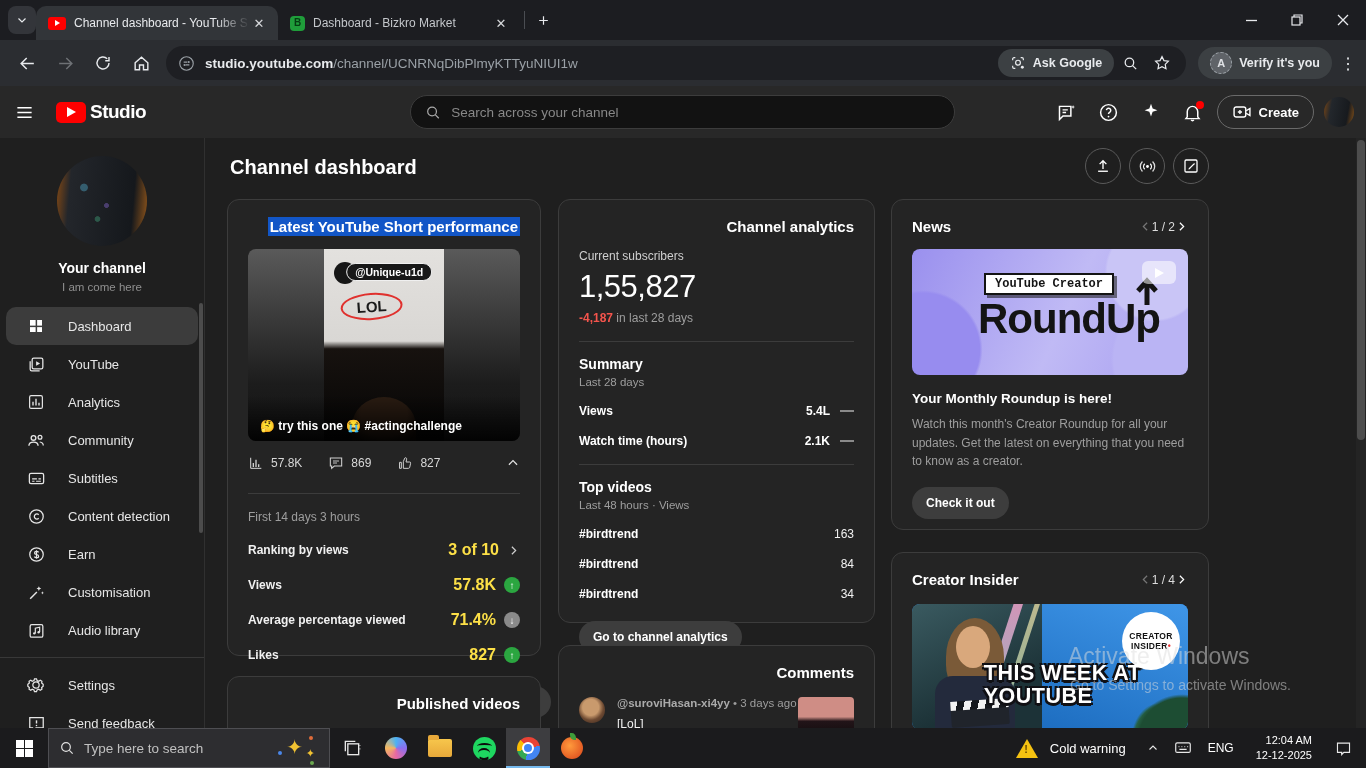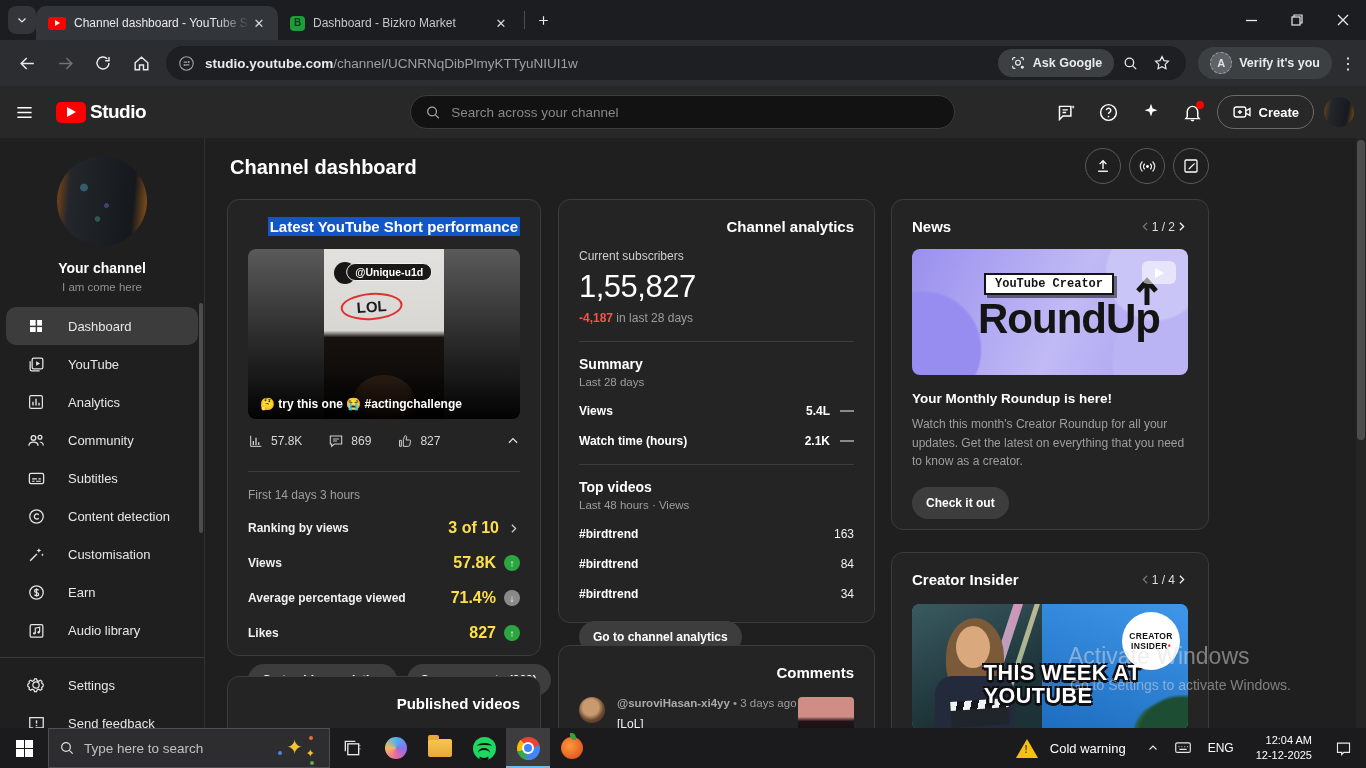--- a/index.html
+++ b/index.html
@@ -76,21 +76,21 @@
   .pagetitle { position:absolute; left:24px; top:18px; font-size:20px; font-weight:bold; }
   .pactions { position:absolute; top:10px; right:147px; display:flex; gap:8px; }
   .pact { width:36px; height:36px; border:1px solid #5a5a5a; border-radius:50%; display:flex; align-items:center; justify-content:center; }
 
   .card { position:absolute; background:#242424; border:1px solid #3c3c3c; border-radius:12px; padding:18px 20px; }
   .card h3 { font-size:15px; font-weight:bold;text-align:right; }
 
   
   .c-short { left:21px; top:61px; width:314px; height:457px; }
   .hl { background:#1256c7; padding:1px 2px; }
-  .thumb { margin-top:14px; height:170px; border-radius:8px; position:relative; overflow:hidden; background:linear-gradient(180deg,#5a5a5a,#1c1c1c 70%,#141414); }
+  .thumb { margin-top:14px; height:192px; border-radius:8px; position:relative; overflow:hidden; background:linear-gradient(180deg,#5a5a5a,#1c1c1c 70%,#141414); }
   .th-c { position:absolute; left:28%; width:44%; top:0; bottom:0; background:linear-gradient(180deg,#e3e1de 0%,#d9d7d4 48%,#17120f 52%,#050505 100%); }
   .th-badge { position:absolute; left:50%; transform:translateX(-44%); top:14px; background:#181818; border:1.5px solid #f0f0f0; border-radius:12px; color:#fff; font-size:10.5px; font-weight:bold; padding:2px 8px; white-space:nowrap; }
   .th-dot { position:absolute; left:8%; top:13px; width:22px; height:22px; border-radius:50%; background:#161616; }
   .th-lol { position:absolute; left:50%; transform:translateX(-70%) rotate(-4deg); top:44px; color:#1a1a1a; font-size:15px; font-weight:bold; border:2.5px solid #e0312e; border-radius:50%; padding:3px 14px; }
   .th-face { position:absolute; left:50%; transform:translateX(-50%); bottom:-14px; width:64px; height:58px; border-radius:50% 50% 0 0; background:radial-gradient(circle at 50% 30%,#2a1c12 0 45%,#120b06 70%); }
   .th-grad { position:absolute; left:0; right:0; bottom:0; height:46px; background:linear-gradient(transparent,rgba(0,0,0,.88)); }
   .th-title { position:absolute; left:12px; bottom:8px; font-size:12px; font-weight:bold; color:#fff; }
   .srow { display:flex; align-items:center; margin-top:14px; color:#cfcfcf; }
   .srow .sv { font-size:12px; color:#d7d7d7; margin-left:7px; }
   .srow .gap { width:26px; }
@@ -430,35 +430,35 @@
               <svg width="19" height="19" viewBox="0 0 24 24">
                 <circle cx="12" cy="12" r="8.5" fill="none" stroke="#e6e6e6" stroke-width="1.6"></circle>
                 <path d="M14.8 9.8a3.2 3.2 0 1 0 0 4.4" fill="none" stroke="#e6e6e6" stroke-width="1.6"></path>
               </svg>
             </span>
           <span class="lbl">Content detection</span>
         </div>
         <div class="sb-item">
           <span class="sb-ic">
               <svg width="19" height="19" viewBox="0 0 24 24">
+                <circle cx="12" cy="12" r="8.5" fill="none" stroke="#e6e6e6" stroke-width="1.6"></circle>
+                <path d="M14.6 9.3c-.5-.9-1.5-1.3-2.6-1.3-1.4 0-2.5.8-2.5 2s1 1.7 2.5 2c1.6.3 2.7.8 2.7 2.1s-1.2 2-2.7 2c-1.2 0-2.2-.5-2.7-1.4M12 6.5v11" fill="none" stroke="#e6e6e6" stroke-width="1.5"></path>
+              </svg>
+            </span>
+          <span class="lbl">Earn</span>
+        </div>
+        <div class="sb-item">
+          <span class="sb-ic">
+              <svg width="19" height="19" viewBox="0 0 24 24">
                 <path d="M4 20l8.5-8.5" stroke="#e6e6e6" stroke-width="1.8"></path>
                 <path d="M15 4l.9 2.1L18 7l-2.1.9L15 10l-.9-2.1L12 7l2.1-.9z" fill="#e6e6e6"></path>
                 <path d="M19.5 10.5l.6 1.4 1.4.6-1.4.6-.6 1.4-.6-1.4-1.4-.6 1.4-.6z" fill="#e6e6e6"></path>
               </svg>
             </span>
           <span class="lbl">Customisation</span>
-        </div>
-        <div class="sb-item">
-          <span class="sb-ic">
-              <svg width="19" height="19" viewBox="0 0 24 24">
-                <circle cx="12" cy="12" r="8.5" fill="none" stroke="#e6e6e6" stroke-width="1.6"></circle>
-                <path d="M14.6 9.3c-.5-.9-1.5-1.3-2.6-1.3-1.4 0-2.5.8-2.5 2s1 1.7 2.5 2c1.6.3 2.7.8 2.7 2.1s-1.2 2-2.7 2c-1.2 0-2.2-.5-2.7-1.4M12 6.5v11" fill="none" stroke="#e6e6e6" stroke-width="1.5"></path>
-              </svg>
-            </span>
-          <span class="lbl">Earn</span>
         </div>
         <div class="sb-item">
           <span class="sb-ic">
               <svg width="19" height="19" viewBox="0 0 24 24">
                 <rect x="4" y="4.5" width="16" height="16" rx="2" fill="none" stroke="#e6e6e6" stroke-width="1.6"></rect>
                 <path d="M10.5 15.5V9l5.5-1.2v6.2" fill="none" stroke="#e6e6e6" stroke-width="1.5"></path>
                 <circle cx="9.2" cy="15.6" r="1.5" fill="#e6e6e6"></circle>
                 <circle cx="14.7" cy="14.2" r="1.5" fill="#e6e6e6"></circle>
               </svg>
             </span>

